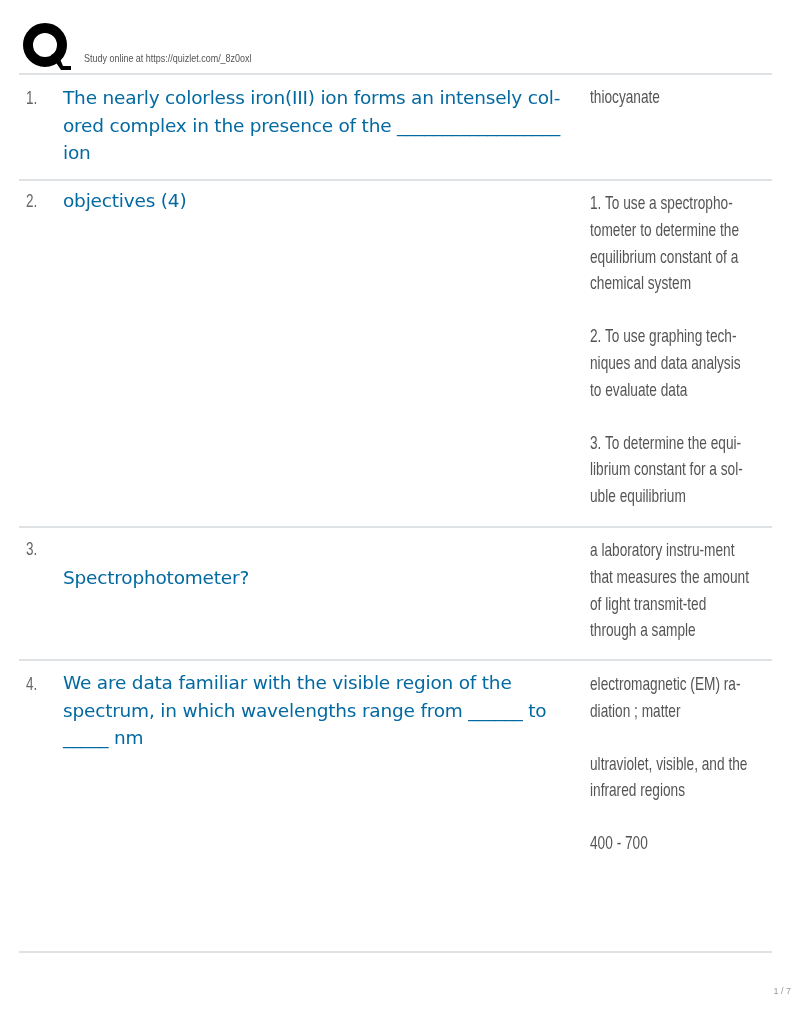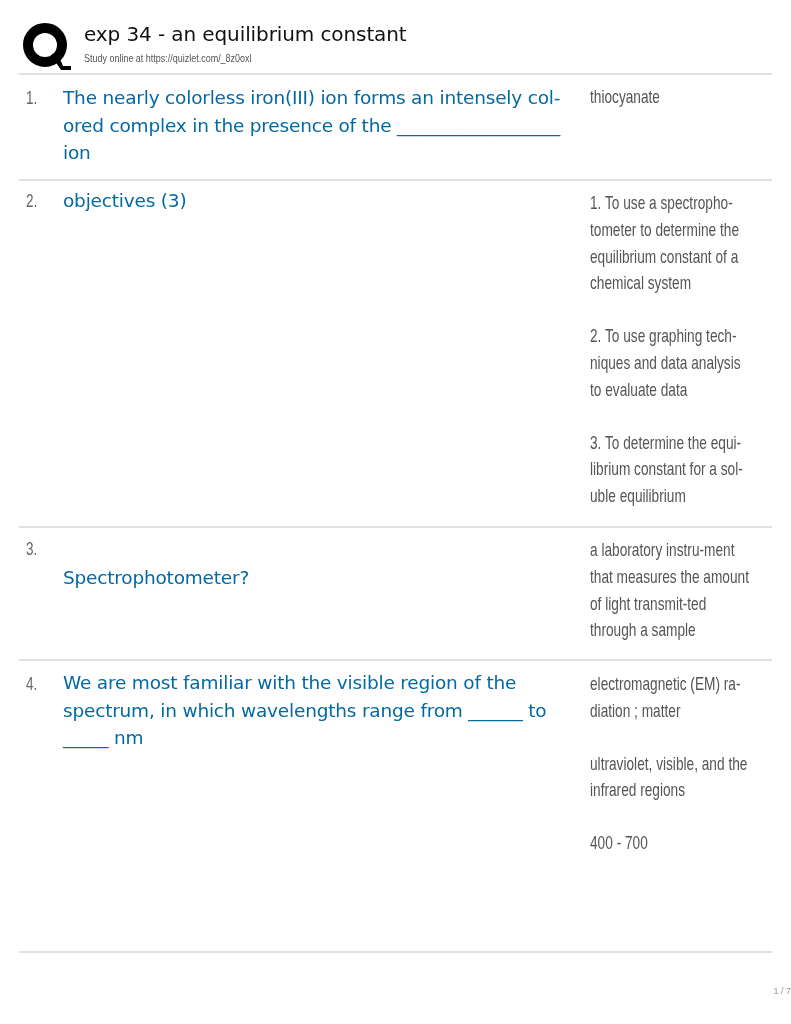--- a/index.html
+++ b/index.html
@@ -18,42 +18,41 @@
   .footer { position: absolute; left: 0; width: 791px; top: 986px; text-align: right; font-family: "Liberation Sans", sans-serif; font-size: 9px; color: #999; }
 </style>
 </head>
 <body>
 
 <div class="header">
   <svg class="logo" viewBox="0 0 50 50">
     <circle cx="24" cy="23" r="17" fill="none" stroke="#000" stroke-width="10"></circle>
     <path d="M30 33 L40 48 L50 48 L50 44 L42 44 L36 30 Z" fill="#000"></path>
   </svg>
-  <div class="title">exp 34 - an equilibrium constant</div>
   <div class="subtitle">Study online at https://quizlet.com/_8z0oxl</div>
 </div>
 
 <div class="rule" style="top:73px;"></div>
 
 <div class="card">
   <div class="num" style="top:88px;">1.</div>
   <div class="q" style="top:84px;">
     <p>The nearly colorless iron(III) ion forms an intensely col-ored complex in the presence of the __________________ ion</p>
   </div>
   <div class="a" style="top:84px;">
     <p>thiocyanate</p>
   </div>
 </div>
 
 <div class="rule" style="top:179px;"></div>
 
 <div class="card">
   <div class="num" style="top:191px;">2.</div>
   <div class="q" style="top:187px;">
-    <p>objectives (3)</p>
+    <p>objectives (4)</p>
   </div>
   <div class="a" style="top:190px;">
     <p>1. To use a spectropho-tometer to determine the equilibrium constant of a chemical system</p>
     <p>2. To use graphing tech-niques and data analysis to evaluate data</p>
     <p>3. To determine the equi-librium constant for a sol-uble equilibrium</p>
   </div>
 </div>
 
 <div class="rule" style="top:526px;"></div>
 
@@ -65,21 +64,21 @@
   <div class="a" style="top:537px;">
     <p>a laboratory instru-ment that measures the amount of light transmit-ted through a sample</p>
   </div>
 </div>
 
 <div class="rule" style="top:659px;"></div>
 
 <div class="card">
   <div class="num" style="top:674px;">4.</div>
   <div class="q" style="top:669px;">
-    <p>We are most familiar with the visible region of the spectrum, in which wavelengths range from ______ to _____ nm</p>
+    <p>We are data familiar with the visible region of the spectrum, in which wavelengths range from ______ to _____ nm</p>
   </div>
   <div class="a" style="top:671px;">
     <p>electromagnetic (EM) ra-diation ; matter</p>
     <p>ultraviolet, visible, and the infrared regions</p>
     <p>400 - 700</p>
   </div>
 </div>
 
 <div class="rule" style="top:951px;"></div>
 

